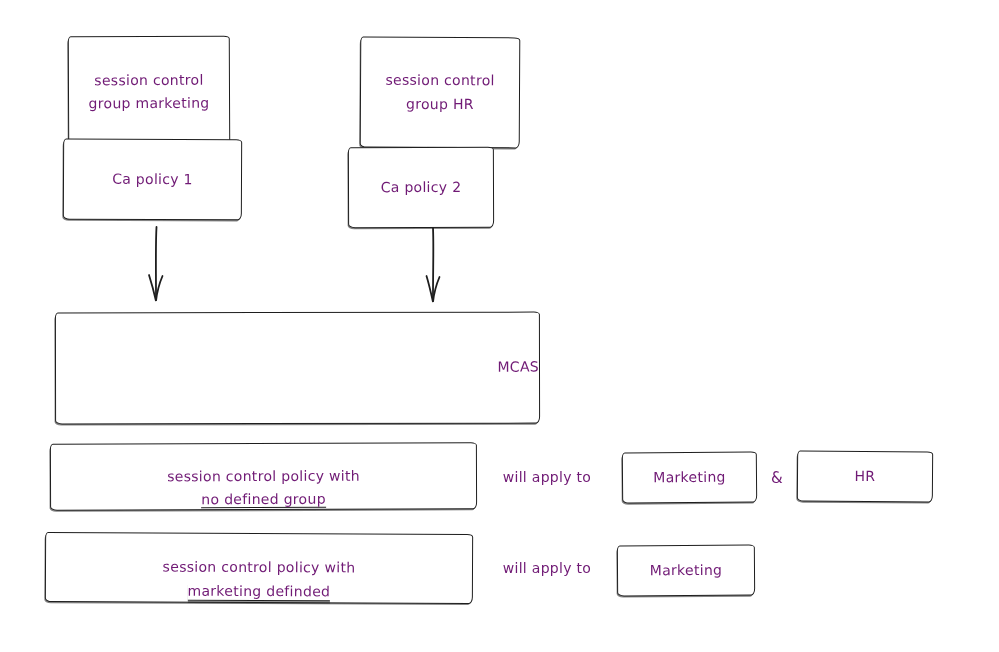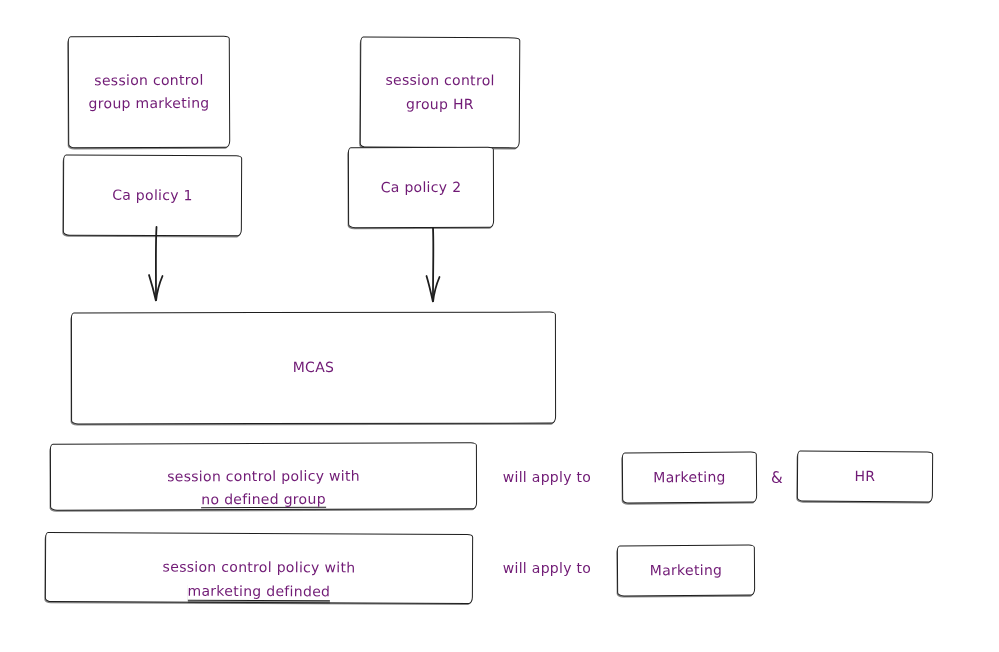--- a/index.html
+++ b/index.html
@@ -19,26 +19,26 @@
   }
   .freetext{
     position:absolute;font-size:14px;letter-spacing:0.3px;display:flex;
     align-items:center;justify-content:center;text-align:left;box-sizing:border-box;
   }
   .u{border-bottom:1.7px solid #1e1e1e;padding-bottom:0;}
   .u2{border-bottom:1.7px solid #1e1e1e;padding-bottom:1px;box-shadow:0 2.3px 0 rgba(30,30,30,0.45);text-align:center;}
   .arrow{position:absolute;}
   
   #g1-box   {left:68px;  top:36px;  width:162px; height:112px; transform:rotate(-0.25deg);}
-  #g1-policy{left:63px;  top:155px; width:179px; height:81px;  transform:rotate(0.25deg);}
+  #g1-policy{left:63px;  top:139px; width:179px; height:81px;  transform:rotate(0.25deg);}
   #g2-box   {left:360px; top:37px;  width:160px; height:111px; transform:rotate(0.3deg);}
   #g2-policy{left:348px; top:147px; width:146px; height:81px;  transform:rotate(-0.2deg);}
   #arrow1   {left:143px; top:226px;}
   #arrow2   {left:420px; top:227px;}
-  #mcas     {left:71px;  top:312px; width:485px; height:112px; transform:rotate(-0.1deg);}
+  #mcas     {left:55px;  top:312px; width:485px; height:112px; transform:rotate(-0.1deg);justify-content:flex-end;}
   #rule1-box{left:50px;  top:443px; width:427px; height:67px;  transform:rotate(-0.2deg);}
   #rule1-conn{left:487px;top:443px; width:120px; height:67px;}
   #rule1-t0 {left:622px; top:452px; width:135px; height:51px;  transform:rotate(-0.5deg);}
   #rule1-join{left:762px;top:452px; width:30px;  height:51px;  font-size:15px;}
   #rule1-t1 {left:797px; top:451px; width:136px; height:51px;  transform:rotate(0.4deg);text-align:center;}
   #rule2-box{left:45px;  top:533px; width:428px; height:70px;  transform:rotate(0.25deg);}
   #rule2-conn{left:487px;top:533px; width:120px; height:70px;}
   #rule2-t0 {left:617px; top:545px; width:138px; height:51px;  transform:rotate(-0.4deg);}
 </style>
 </head>

